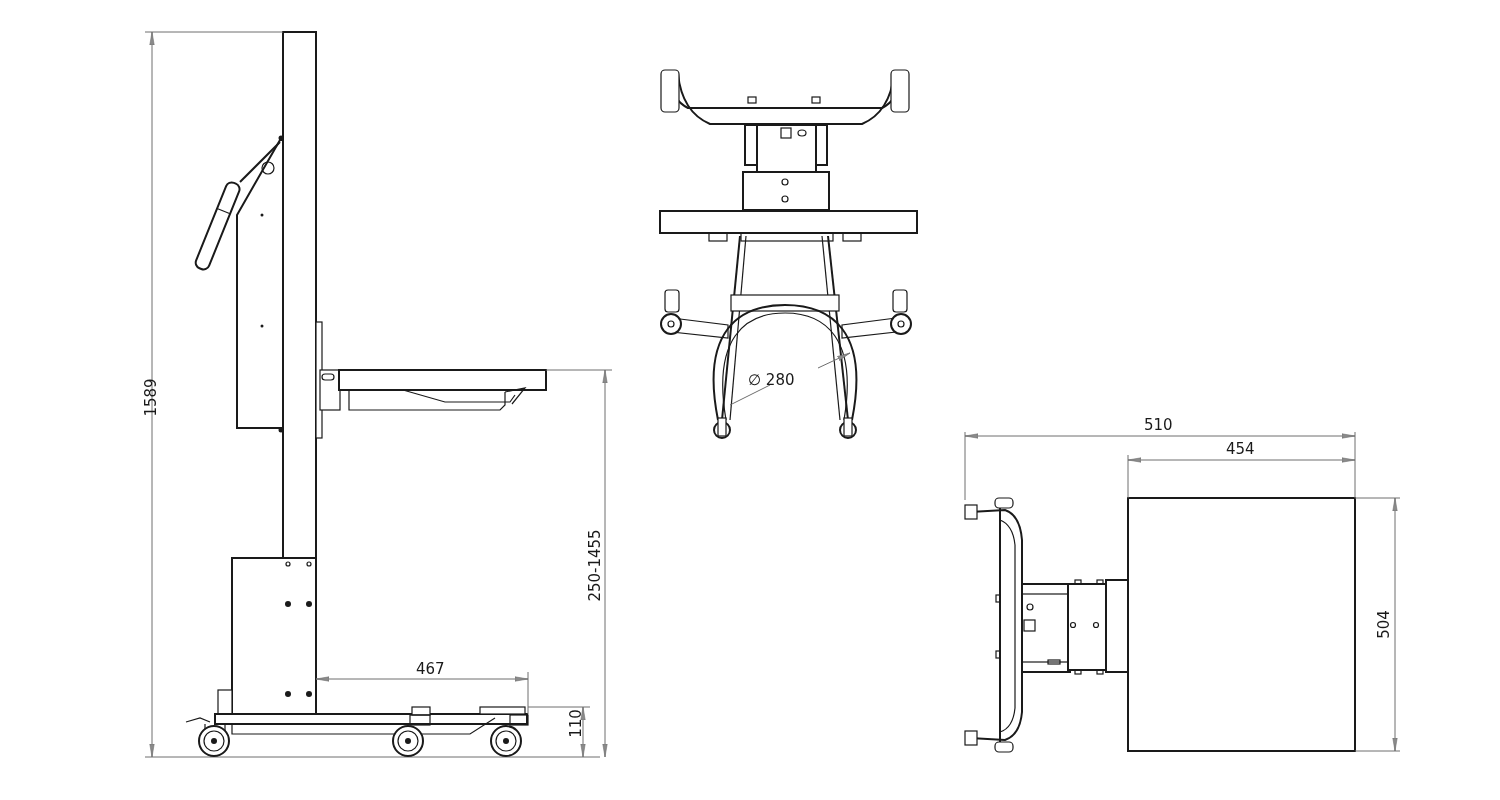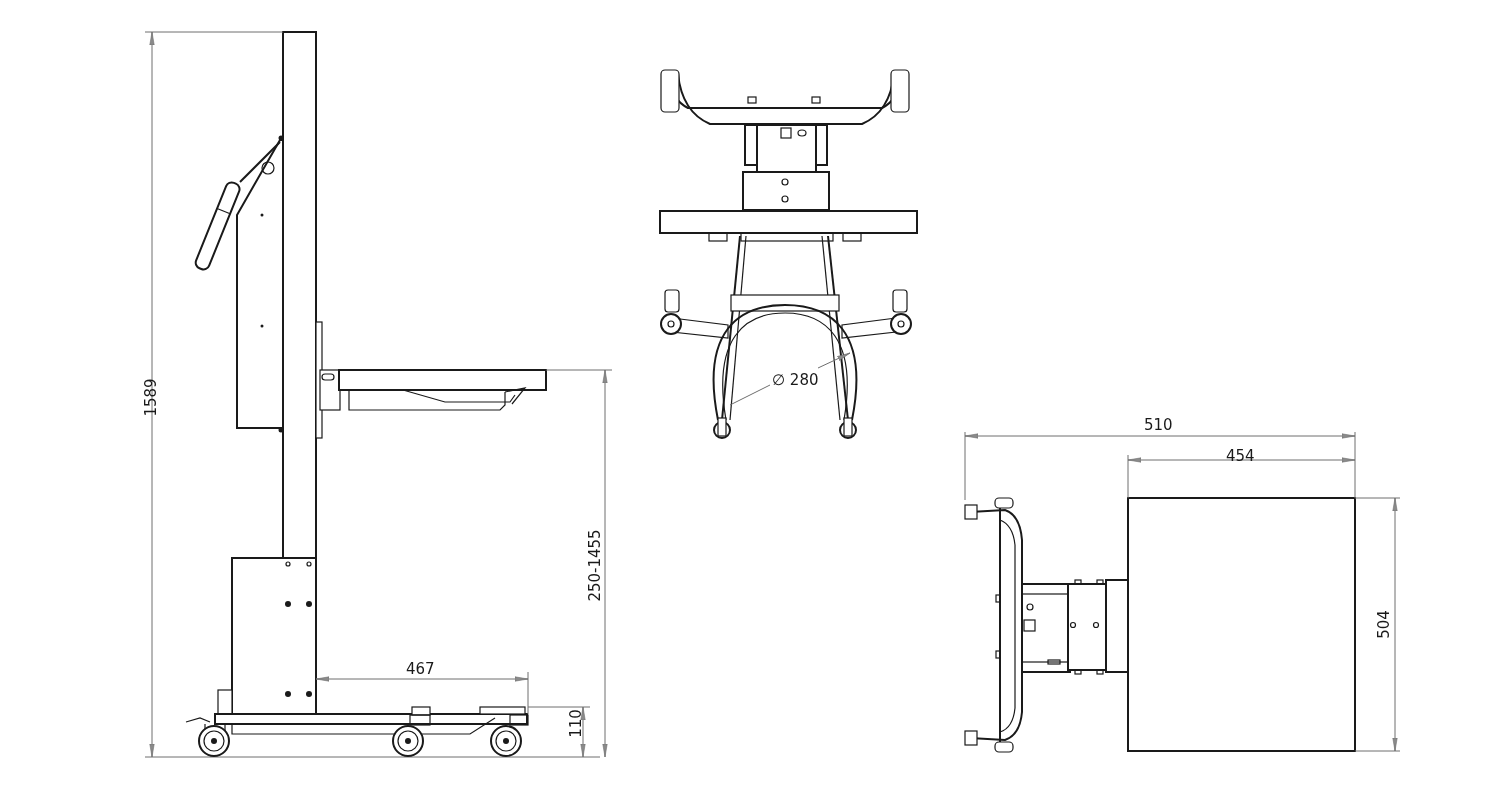--- a/index.html
+++ b/index.html
@@ -192,19 +192,19 @@
 
     <line x1="1355" y1="498" x2="1400" y2="498" class="dim"></line>
     <line x1="1355" y1="751" x2="1400" y2="751" class="dim"></line>
     <line x1="1395" y1="498" x2="1395" y2="751" class="dim" marker-start="url(#arrStart)" marker-end="url(#arrEnd)"></line>
   </g>
 </svg>
 
 <div class="labels">
   <div class="lbl rot" style="left:126px; top:390px; width:50px; text-align:center;">1589</div>
   <div class="lbl rot" style="left:552px; top:558px; width:86px; text-align:center;">250-1455</div>
-  <div class="lbl" style="left:406px; top:662px;">467</div>
+  <div class="lbl" style="left:416px; top:662px;">467</div>
   <div class="lbl rot" style="left:556px; top:716px; width:40px; text-align:center;">110</div>
-  <div class="lbl" style="left:772px; top:373px;">∅ 280</div>
+  <div class="lbl" style="left:748px; top:373px;">∅ 280</div>
   <div class="lbl" style="left:1144px; top:418px;">510</div>
-  <div class="lbl" style="left:1226px; top:442px;margin-top:7px;">454</div>
+  <div class="lbl" style="left:1226px; top:442px;">454</div>
   <div class="lbl rot" style="left:1364px; top:617px; width:40px; text-align:center;">504</div>
 </div>
 
 </body></html>

